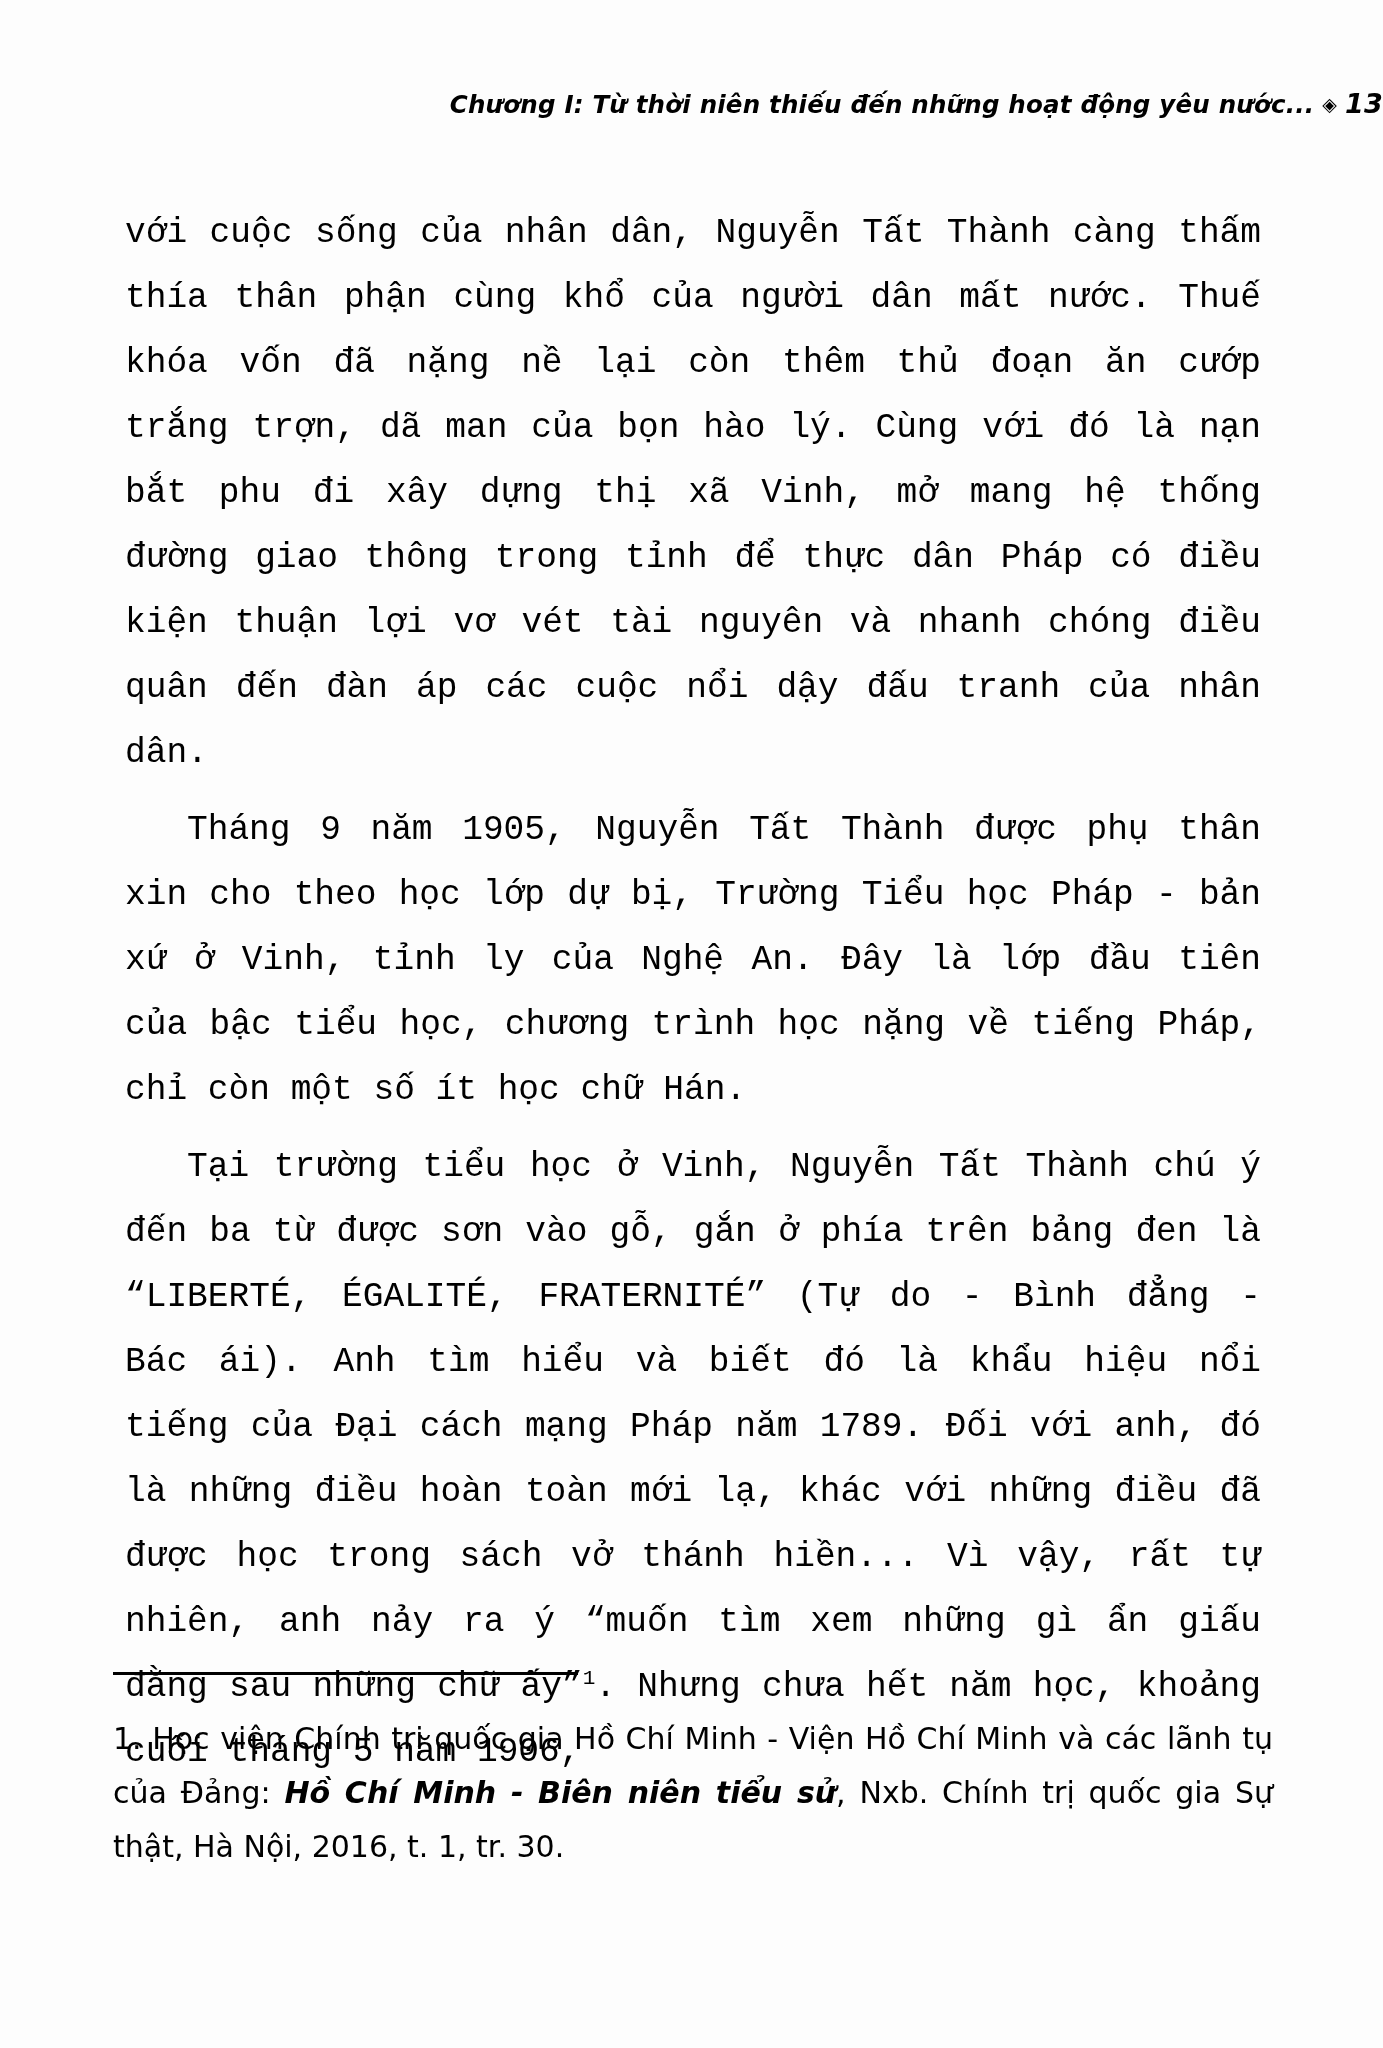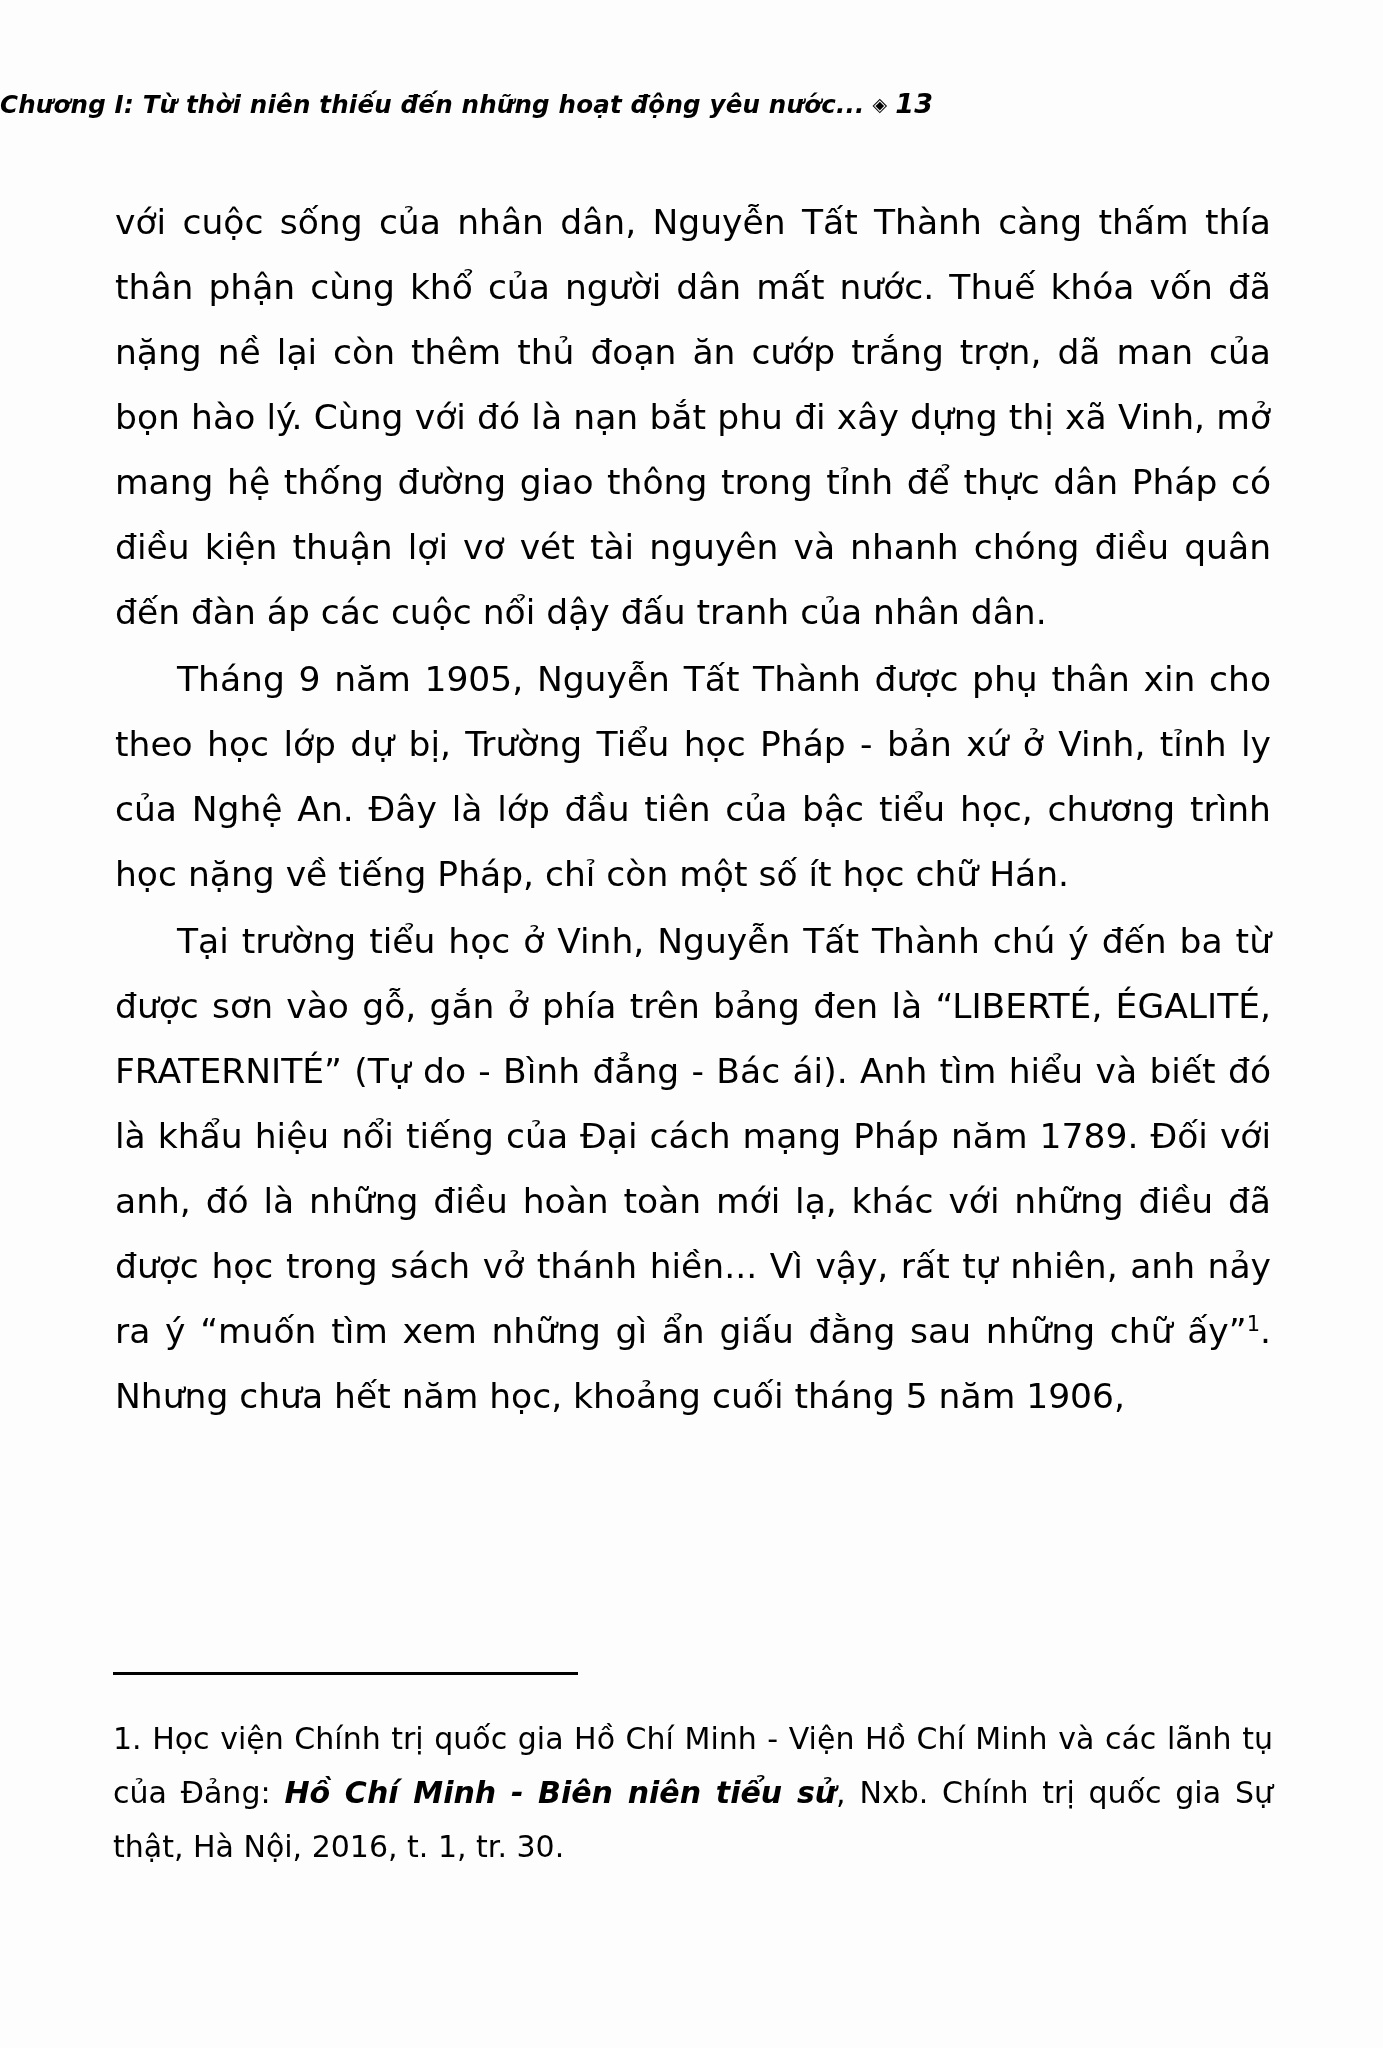--- a/index.html
+++ b/index.html
@@ -20,21 +20,21 @@
     left: 0; top: 0;
     width: 1383px;
     height: 2048px;
     background: #fdfdfd;
   }
   .header {
     position: absolute;
     left: 0;
     top: 88px;
     width: 1383px;
-    text-align: left;
+    text-align: right;
     font-style: italic;
     font-weight: bold;
     font-size: 24.5px;
     letter-spacing: 0.2px;
     color: #000;
     white-space: nowrap;
   }
   .header .diamond {
     font-style: normal;
     font-weight: normal;
@@ -51,22 +51,23 @@
     position: absolute;
     left: 113px;
     top: 188px;
     width: 1160px;
   }
   .para {
     font-size: 34.5px;
     line-height: 65px;
     text-align: justify;
     text-justify: inter-word;
-    margin: 2px;
+    margin: 12px;
     hyphens: none;
+    font-family: Liberation Mono, monospace;
   }
   .para.indent {
     text-indent: 62px;
   }
   .para + .para {
     margin-top: 0px;
   }
   .sup {
     font-size: 21px;
     vertical-align: super;

